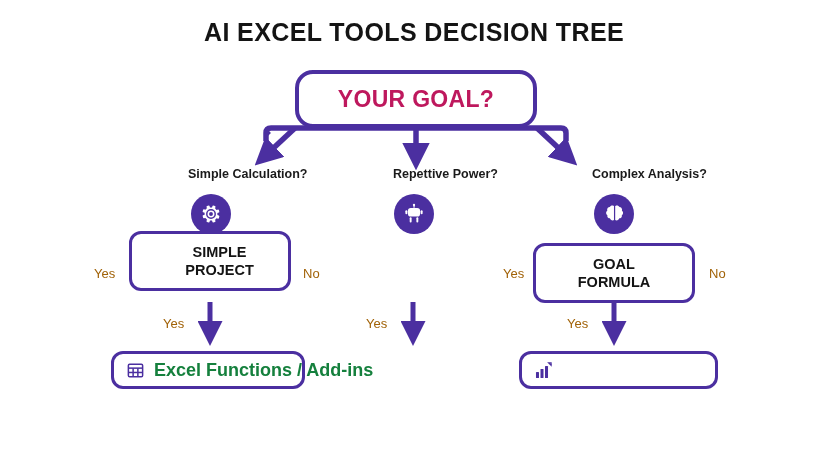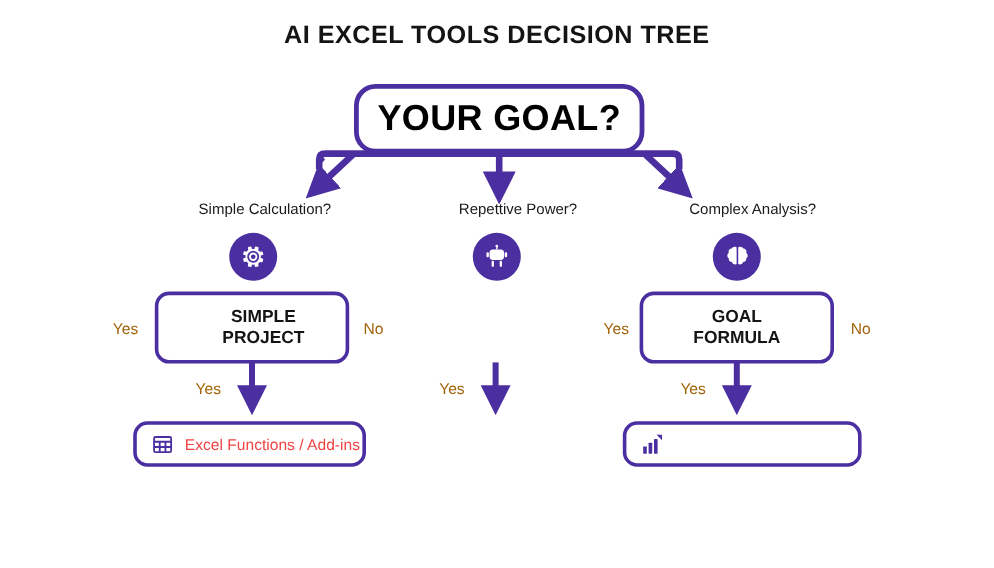--- a/index.html
+++ b/index.html
@@ -8,47 +8,47 @@
     font-family:"Liberation Sans", sans-serif;
     color:#111111;overflow:hidden;position:relative;
   }
   #canvas{position:relative;width:828px;height:473px;}
 
   .abs{position:absolute;}
 
   
   .title{
     left:0;top:18px;width:828px;text-align:center;
-    font-size:21px;font-weight:bold;letter-spacing:.4px;
+    font-size:25px;font-weight:bold;letter-spacing:.4px;
     color:#141414;
   }
 
   
   .node{
     box-sizing:border-box;
     border:3.5px solid #4B2FA0;
     border-radius:14px;
     background:#ffffff;
     display:flex;align-items:center;justify-content:center;
     text-align:center;
   }
 
   
   .goal{
     left:295px;top:70px;width:242px;height:58px;
     border-radius:18px;border-width:4px;
   }
   .goal span{
-    font-size:30px;font-weight:bold;letter-spacing:.3px;color:#000000;
+    font-size:23px;font-weight:bold;letter-spacing:.3px;color:#be185d;
   }
 
   
   .qlabel{
-    font-size:12.5px;font-weight:normal;color:#1a1a1a;
-    text-align:right;white-space:nowrap;
+    font-size:12.5px;font-weight:bold;color:#1a1a1a;
+    text-align:left;white-space:nowrap;margin-left:42px;
   }
 
   
   .circle{
     width:40px;height:40px;border-radius:50%;
     background:#4B2FA0;
     display:flex;align-items:center;justify-content:center;
   }
 
   
@@ -65,21 +65,21 @@
   .ynlabel{
     font-size:13px;font-weight:normal;color:#a16207;white-space:nowrap;
   }
 
   
   .rbox{
     height:38px;border-radius:12px;border-width:3px;
     justify-content:flex-start;padding:0 12px;gap:9px;
   }
   .rbox .rlabel{
-    font-size:13px;font-weight:normal;color:#ef4444;white-space:nowrap;
+    font-size:18px;font-weight:bold;color:#15803d;white-space:nowrap;
   }
 
   svg{display:block;}
 </style>
 </head>
 <body>
 
 <div id="canvas">
 
   <div class="abs title">AI EXCEL TOOLS DECISION TREE</div>
@@ -142,21 +142,21 @@
 
   <div class="abs circle" style="left:594px;top:194px;">
     <span>
       <svg width="23" height="23" viewBox="0 0 24 24" fill="#ffffff">
         <path d="M11.3 3.1c-1.5-.9-3.6-.3-4.3 1.2-1.5.1-2.7 1.3-2.7 2.8 0 .4.1.8.2 1.1-.9.6-1.4 1.6-1.2 2.7.1.8.6 1.5 1.3 1.9-.3.9 0 1.9.7 2.5.5.5 1.2.7 1.9.7.3 1.3 1.5 2.2 2.9 2.2.5 0 1-.1 1.4-.4V3.1zm1.4 0v14.7c.4.3.9.4 1.4.4 1.4 0 2.6-.9 2.9-2.2.7 0 1.4-.2 1.9-.7.7-.6 1-1.6.7-2.5.7-.4 1.2-1.1 1.3-1.9.2-1.1-.3-2.1-1.2-2.7.1-.3.2-.7.2-1.1 0-1.5-1.2-2.7-2.7-2.8-.7-1.5-2.8-2.1-4.3-1.2z"></path>
         <rect x="11.45" y="2.6" width="1.1" height="18.6" rx=".5" fill="#4B2FA0"></rect>
       </svg>
     </span>
   </div>
 
-  <div class="abs node dbox" style="left:129px;top:243px;padding-left:19px;">
+  <div class="abs node dbox" style="left:129px;top:231px;padding-left:19px;">
     <span>SIMPLE</span>
     <span>PROJECT</span>
   </div>
   <div class="abs node dbox" style="left:533px;top:243px;">
     <span>GOAL</span>
     <span>FORMULA</span>
   </div>
 
   <div class="abs ynlabel" style="left:94px;top:266px;">Yes</div>
   <div class="abs ynlabel" style="left:303px;top:266px;">No</div>

